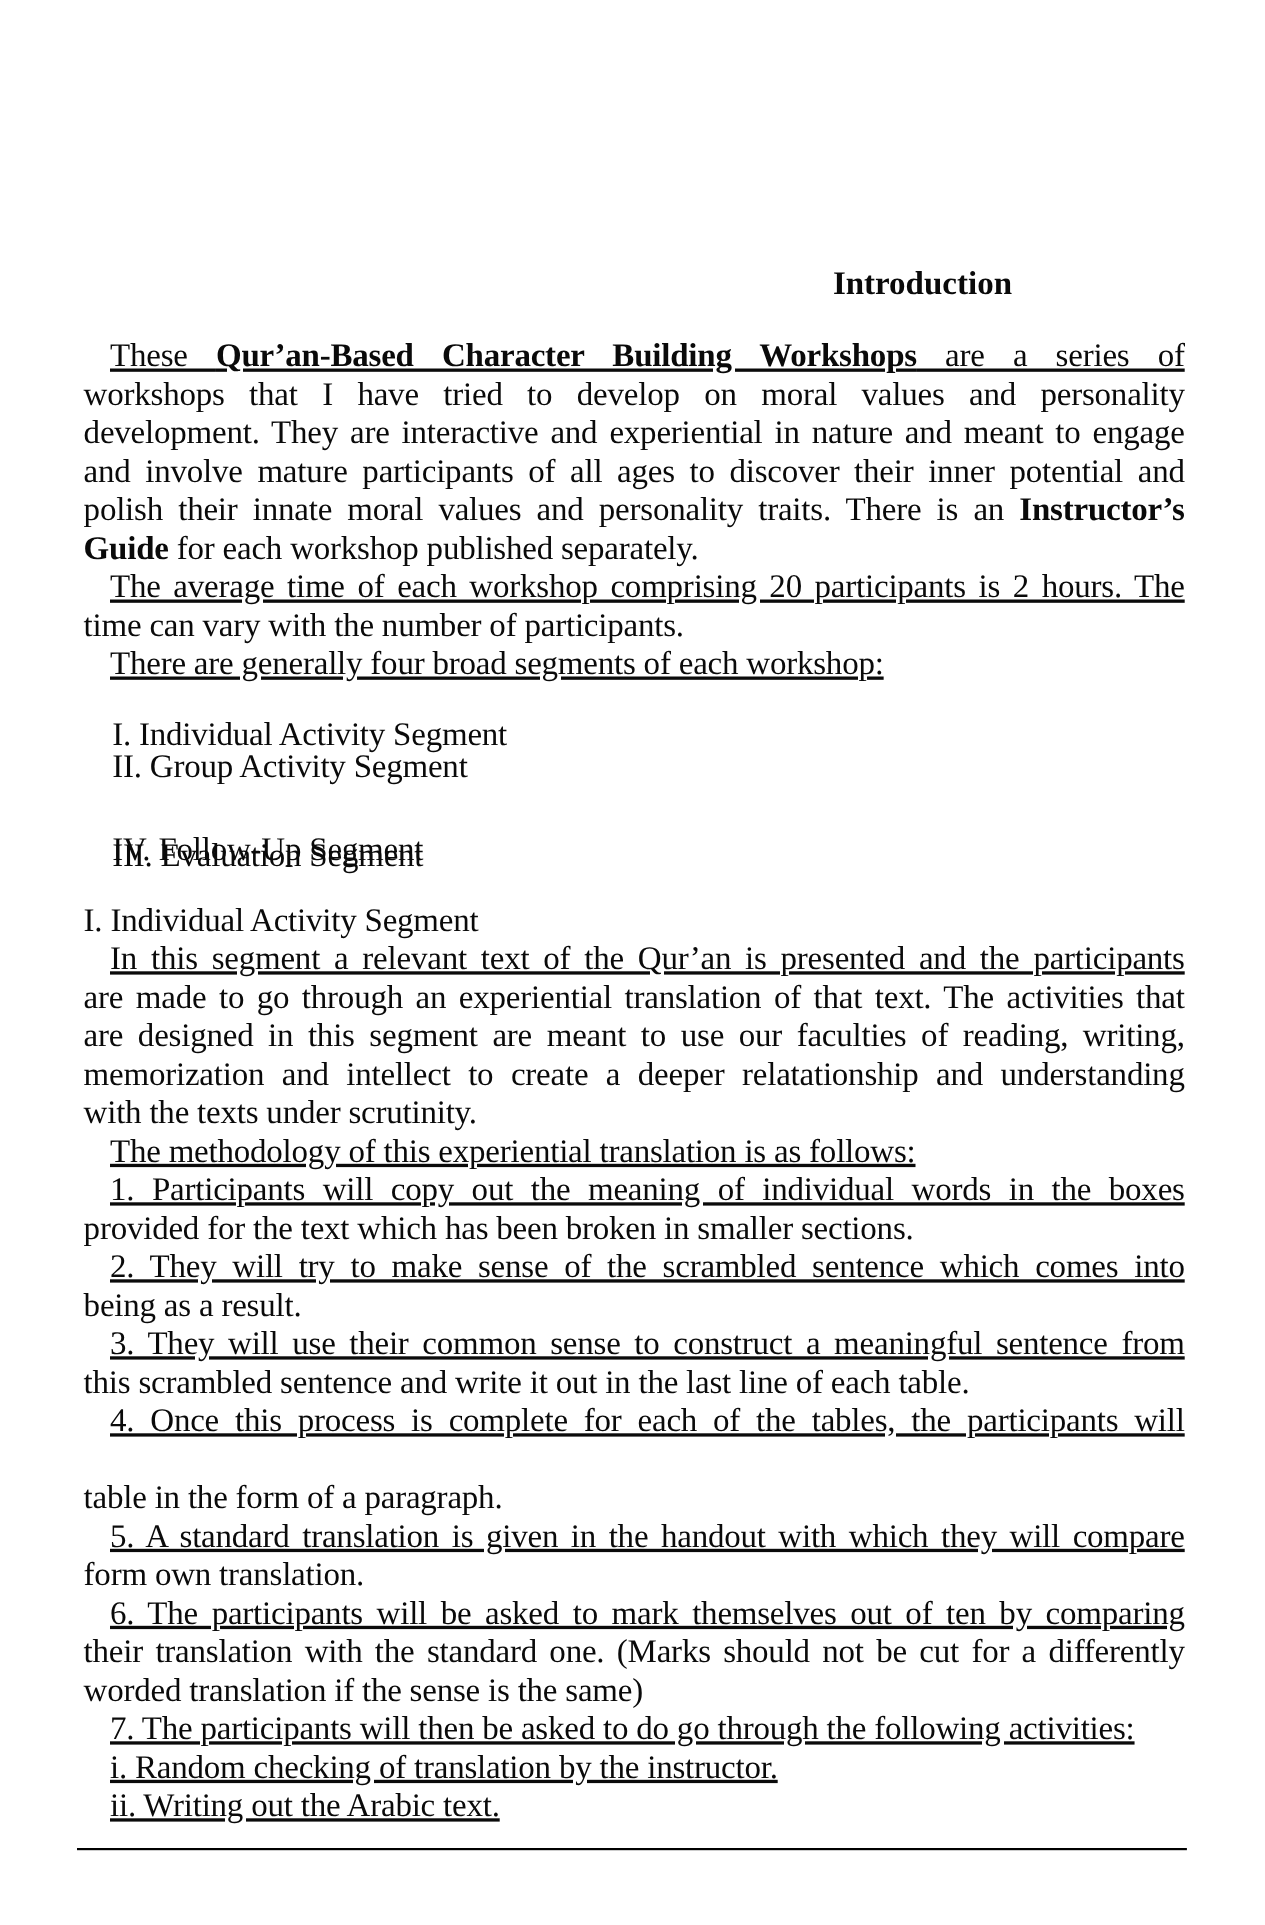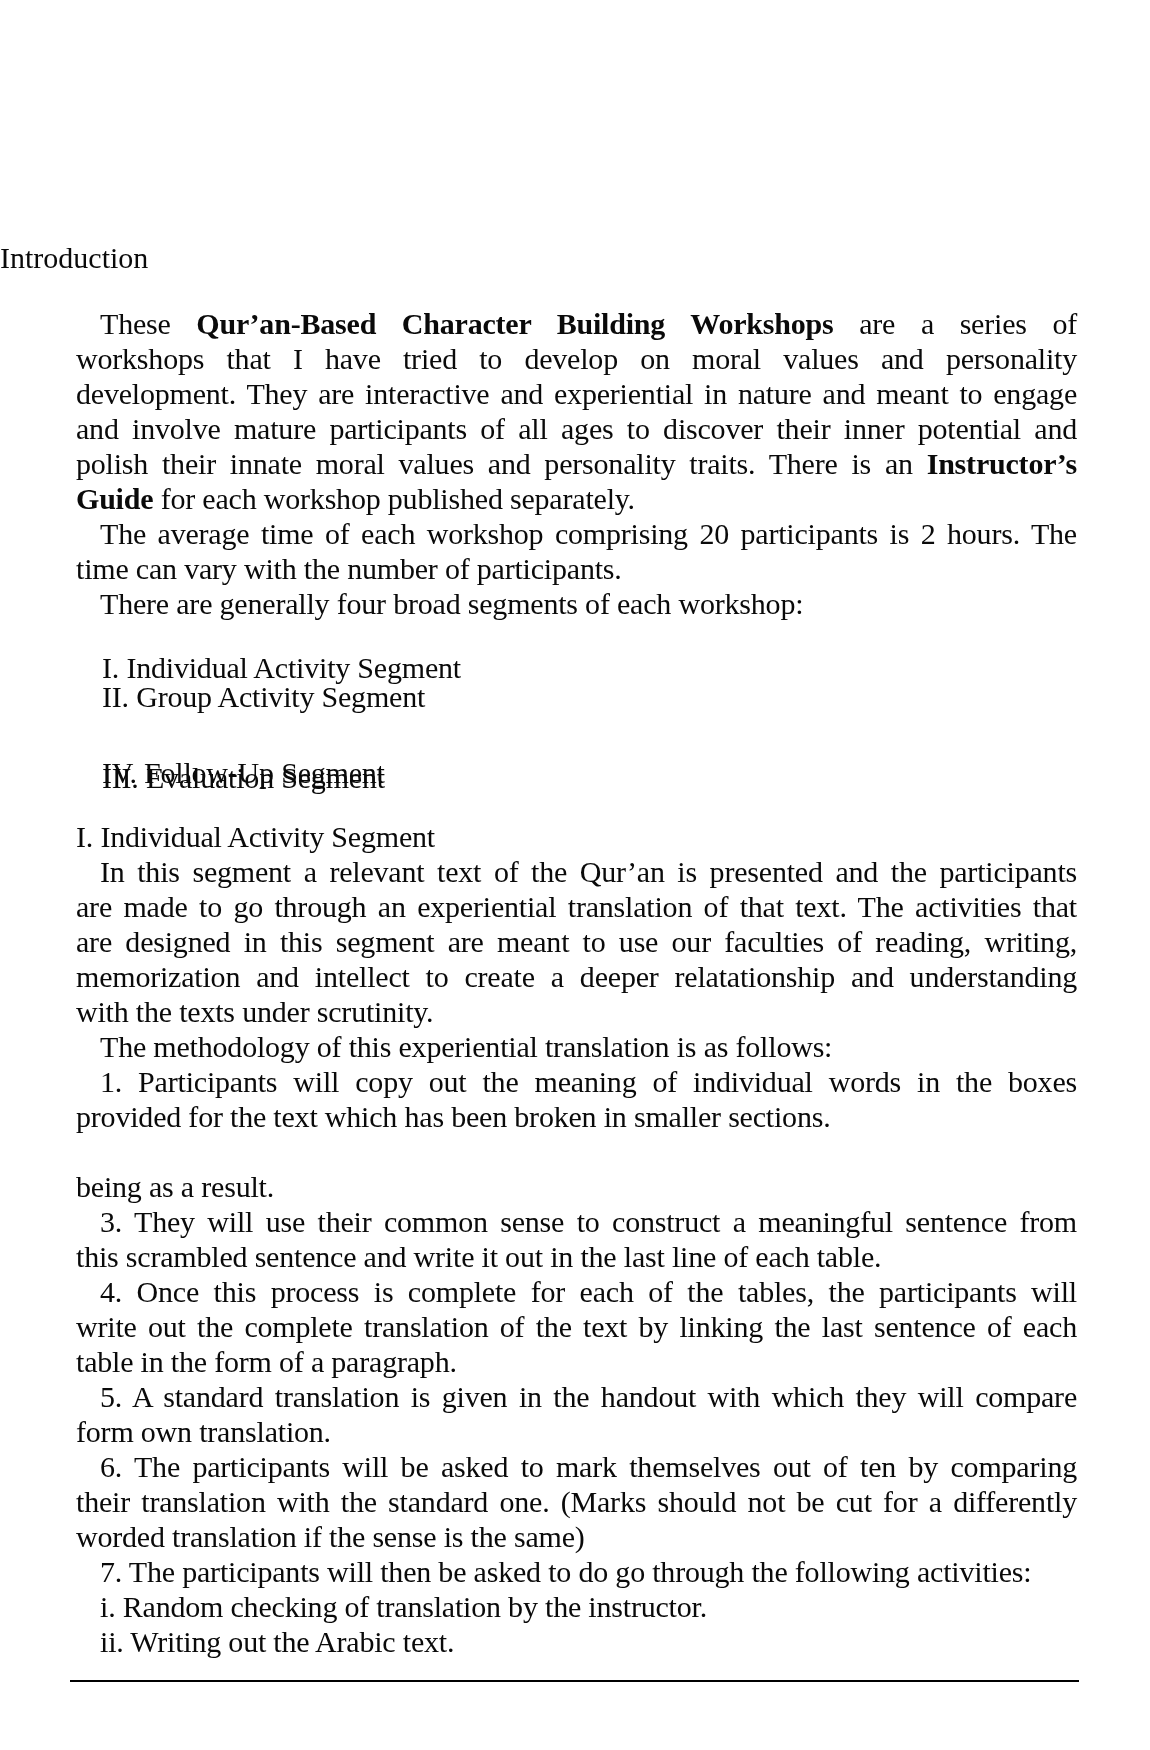--- a/index.html
+++ b/index.html
@@ -18,37 +18,37 @@
     .page {
       position: absolute;
       left: 0; top: 0;
       width: 1150px; height: 1750px;
       background: #ffffff;
     }
     .title {
       position: absolute;
       left: 0; width: 920px;
       top: 240px;
-      text-align: left;
-      font-weight: normal;
+      text-align: right;
+      font-weight: bold;
       font-size: 30px;
       line-height: 35px;
       margin: 0;
     }
     .line {
       position: absolute;
       left: 76px;
       width: 1001px;
       font-size: 30px;
       line-height: 35px;
       height: 35px;
       white-space: nowrap;
       letter-spacing: -0.2px;
     }
-    .line.indent { left: 100px; width: 977px; }
+    .line.indent { left: 100px; width: 977px; text-decoration: underline; }
     .line.list   { left: 102px; width: 900px; }
     .line.justify {
       text-align: justify;
       text-align-last: justify;
       white-space: normal;
     }
     .line.justify::after { content: ""; display: inline-block; width: 100%; }
     b { font-weight: bold; }
     .rule {
       position: absolute;
@@ -89,27 +89,27 @@
   <div class="line justify" style="top:889px">are made to go through an experiential translation of that text. The activities that</div>
   <div class="line justify" style="top:924px">are designed in this segment are meant to use our faculties of reading, writing,</div>
   <div class="line" style="top:994px">with the texts under scrutinity.</div>
   <div class="line justify" style="top:959px">memorization and intellect to create a deeper relatationship and understanding</div>
 
   <div class="line indent" style="top:1029px">The methodology of this experiential translation is as follows:</div>
 
   <div class="line indent justify" style="top:1064px">1. Participants will copy out the meaning of individual words in the boxes</div>
   <div class="line" style="top:1099px">provided for the text which has been broken in smaller sections.</div>
 
+  <div class="line indent justify" style="top:1134px">2. They will try to make sense of the scrambled sentence which comes into</div>
   <div class="line" style="top:1169px">being as a result.</div>
 
   <div class="line indent justify" style="top:1204px">3. They will use their common sense to construct a meaningful sentence from</div>
   <div class="line" style="top:1239px">this scrambled sentence and write it out in the last line of each table.</div>
 
   <div class="line indent justify" style="top:1274px">4. Once this process is complete for each of the tables, the participants will</div>
-  <div class="line justify" style="top:1309px">write out the complete translation of the text by linking the last sentence of each</div>
   <div class="line" style="top:1344px">table in the form of a paragraph.</div>
 
   <div class="line indent justify" style="top:1379px">5. A standard translation is given in the handout with which they will compare</div>
   <div class="line" style="top:1414px">form own translation.</div>
 
   <div class="line indent justify" style="top:1449px">6. The participants will be asked to mark themselves out of ten by comparing</div>
   <div class="line justify" style="top:1484px">their translation with the standard one. (Marks should not be cut for a differently</div>
   <div class="line" style="top:1519px">worded translation if the sense is the same)</div>
 
   <div class="line indent" style="top:1554px">7. The participants will then be asked to do go through the following activities:</div>

